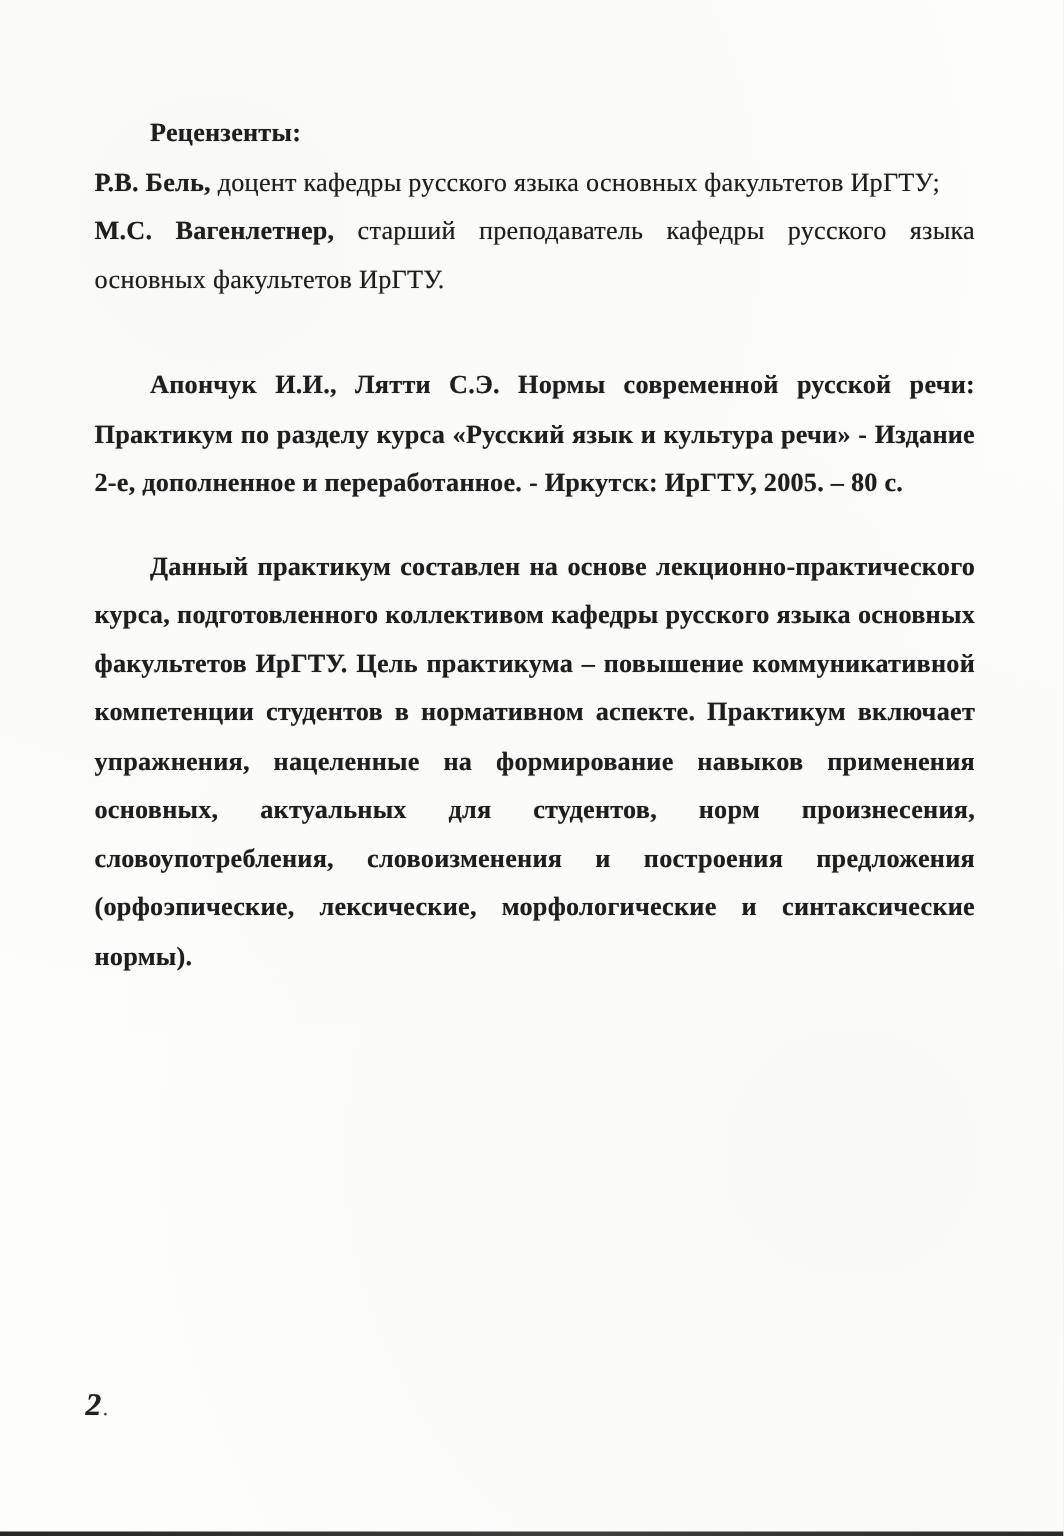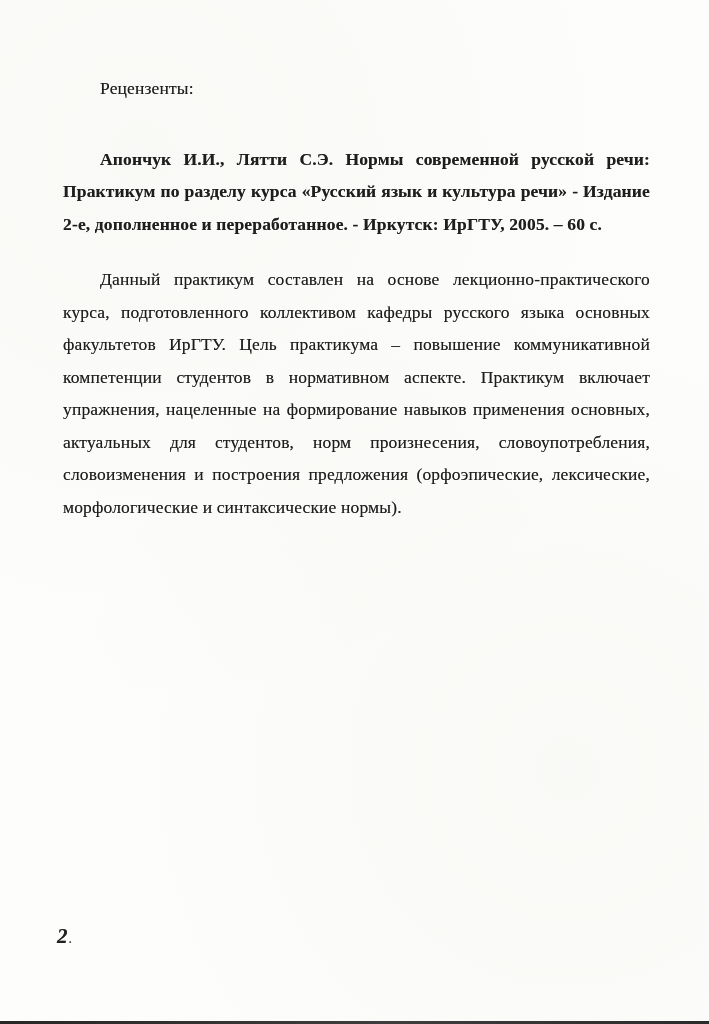--- a/index.html
+++ b/index.html
@@ -23,21 +23,21 @@
     position: absolute;
     left: 63px;
     top: 72px;
     width: 587px;
     font-size: 17.5px;
     line-height: 32.5px;
     letter-spacing: 0.15px;
     text-shadow: 0 0 0.6px rgba(25,25,25,0.55);
   }
   p { margin: 0; }
-  .indent { text-indent: 37px; }
+  .indent { text-indent: 37px; font-weight: bold; }
   .justify { text-align: justify; }
   .bold { font-weight: bold; }
   .biblio {
     font-weight: bold;
     margin-top: 38px;
   }
   .annotation-first { margin-top: 23px; }
   .page-number {
     position: absolute;
     left: 57px;
@@ -67,23 +67,25 @@
 </style>
 </head>
 <body>
 
 <div class="page">
 
   <main class="text-block">
 
     <p class="indent">Рецензенты:</p>
 
+    <p class="justify"><span class="bold">Р.В. Бель,</span><span> доцент кафедры русского языка основных факультетов ИрГТУ;</span></p>
 
+    <p class="justify"><span class="bold">М.С. Вагенлетнер,</span><span> старший преподаватель кафедры русского языка основных факультетов ИрГТУ.</span></p>
 
-    <p class="biblio indent justify">Апончук И.И., Лятти С.Э.  Нормы современной русской речи: Практикум по разделу курса «Русский язык и культура речи» - Издание 2-е, дополненное и переработанное. - Иркутск: ИрГТУ, 2005. – 60 с.</p>
+    <p class="biblio indent justify">Апончук И.И., Лятти С.Э.  Нормы современной русской речи: Практикум по разделу курса «Русский язык и культура речи» - Издание 2-е, дополненное и переработанное. - Иркутск: ИрГТУ, 2005. – 80 с.</p>
 
     <p class="annotation-first indent justify">Данный практикум составлен на основе лекционно-практического курса, подготовленного коллективом кафедры русского языка основных факультетов ИрГТУ. Цель практикума – повышение коммуникативной компетенции студентов в нормативном аспекте. Практикум включает упражнения, нацеленные на формирование навыков применения основных, актуальных для студентов, норм произнесения, словоупотребления, словоизменения и построения предложения (орфоэпические, лексические, морфологические и синтаксические нормы).</p>
 
 
   </main>
 
   <div class="page-number"><span>2</span><span class="dot">.</span></div>
 
   <div class="scan-edge-bottom"></div>
 

